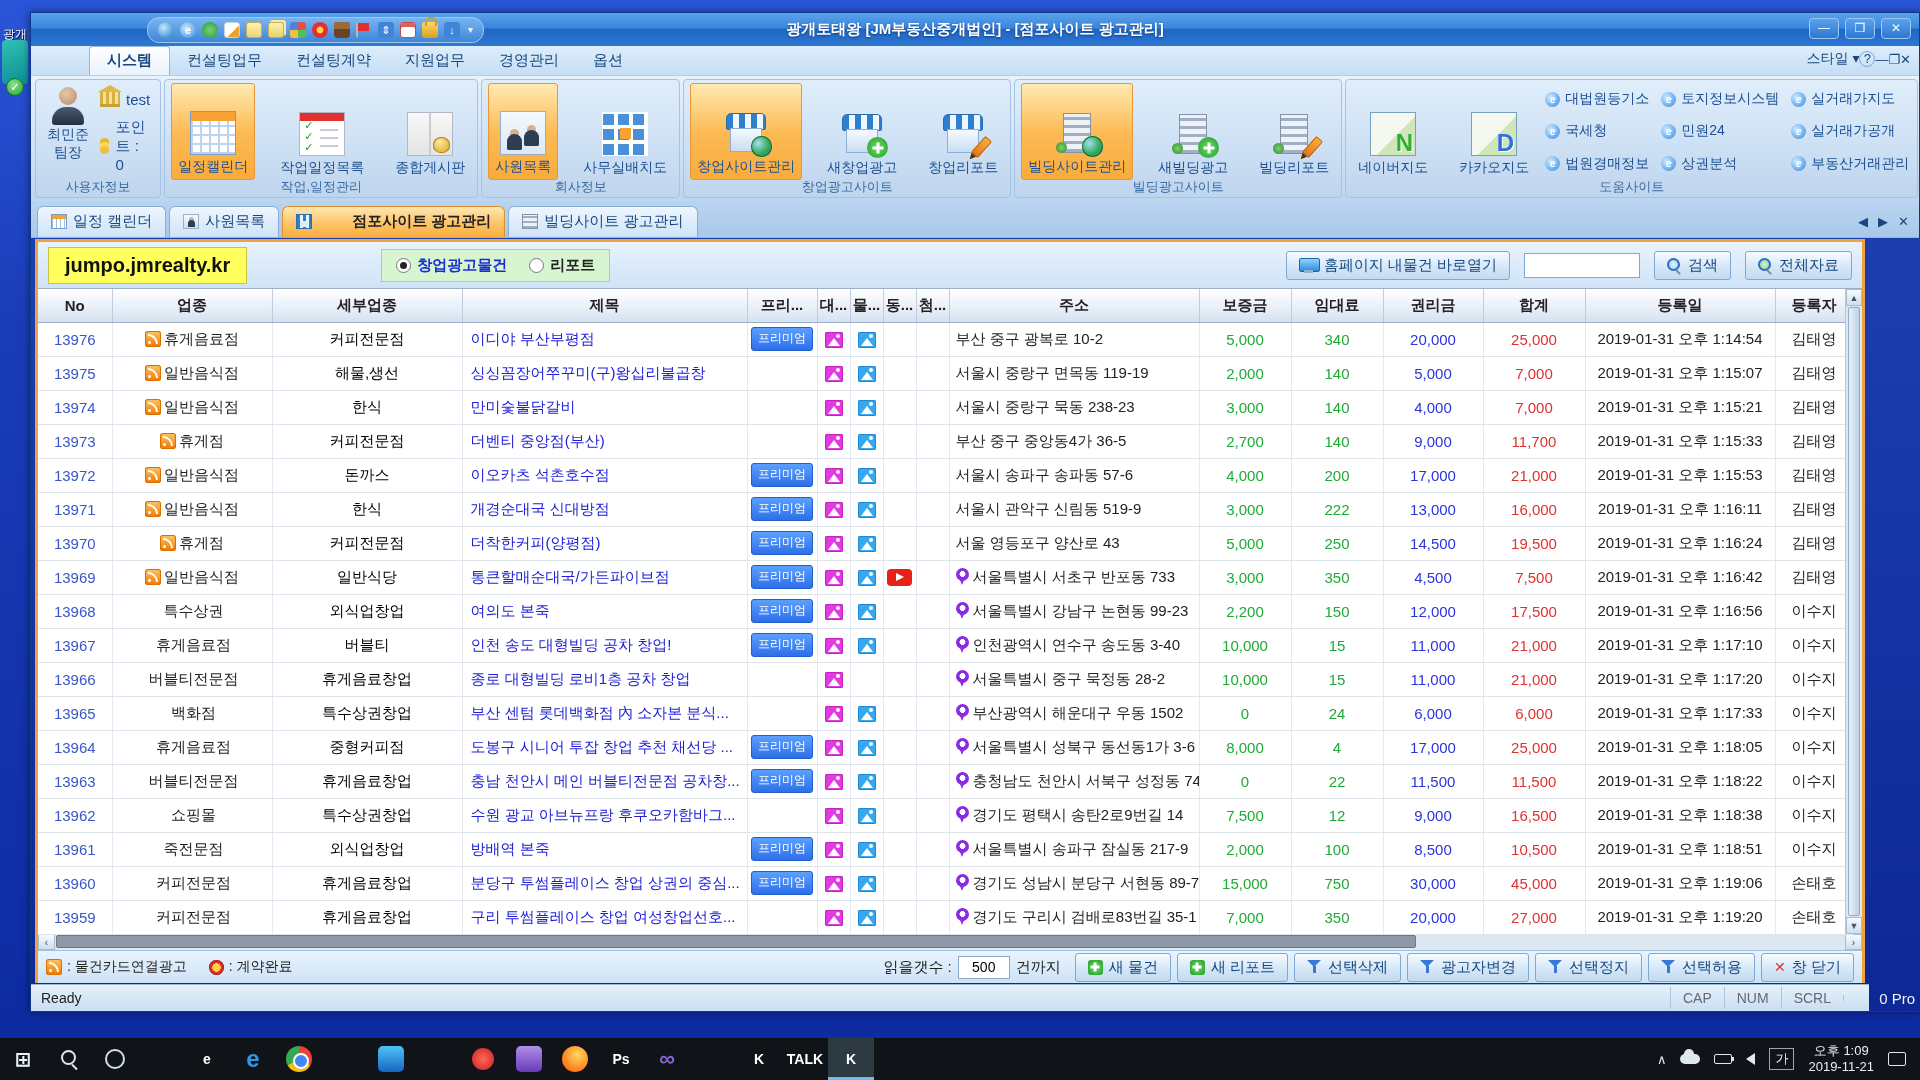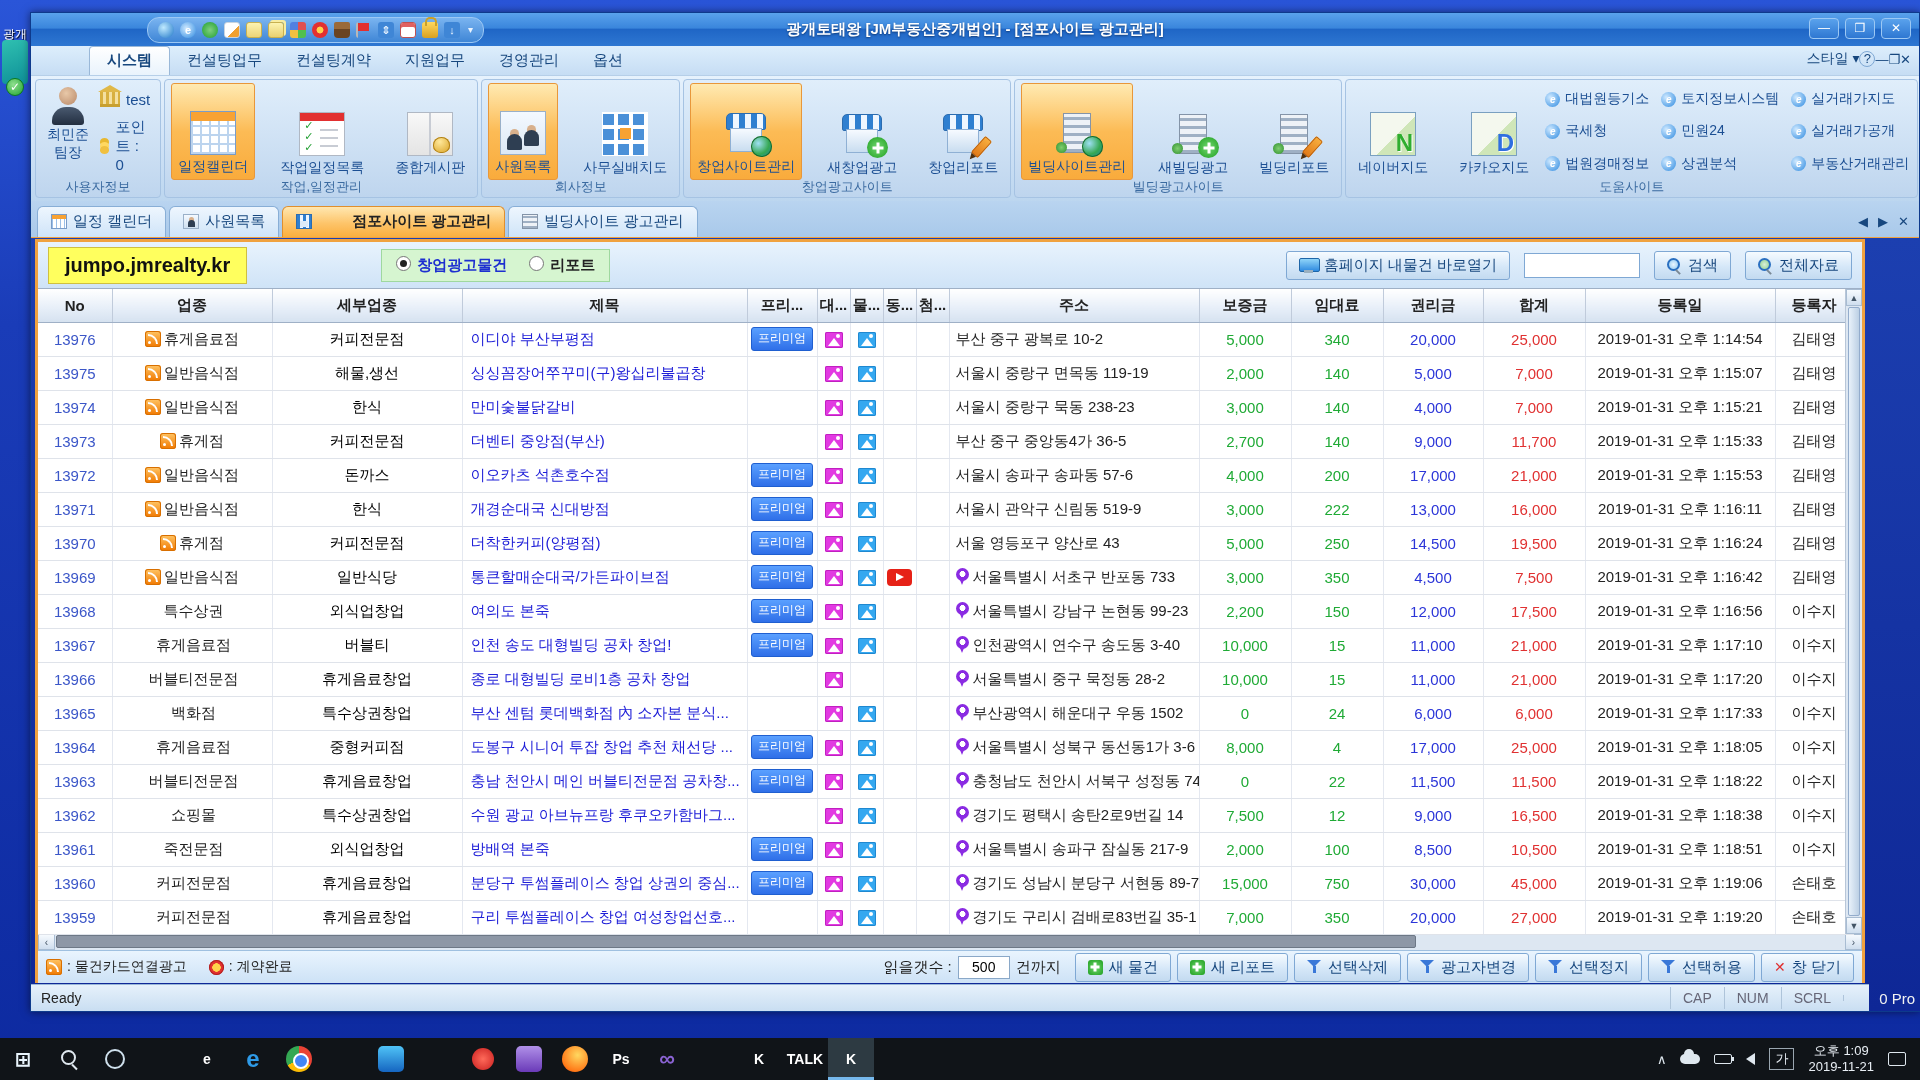--- a/index.html
+++ b/index.html
@@ -171,21 +171,21 @@
   .ind { padding:3px 12px; border-left:1px solid #aec4da; color:#667; }
   .ind.last { width:26px; }
   .watermark1 { position:absolute; right:6px; top:752px; color:#f2f2f2; font-size:15px; }
 
   
   .filterbar { height:46px; display:flex; align-items:center; gap:14px; padding:0 10px;
     background:linear-gradient(#e8f3fd,#cfe3f7); }
   .domainbox { background:#ffff5e; border:1px solid #cfc040; padding:6px 16px; font-size:20px; font-weight:bold; color:#111; }
   .radiopanel { display:flex; align-items:center; gap:22px; background:#d6f5d0; border:1px solid #9fd89f;
     padding:6px 14px; margin-left:120px; }
-  .radio { display:flex; gap:6px; font-size:15px; font-weight:bold; }
+  .radio { display:flex; align-items:center; gap:6px; font-size:15px; font-weight:bold; }
   .rdot { width:15px; height:15px; border-radius:50%; background:#fff; border:1px solid #777; position:relative; }
   .rdot.on::after { content:""; position:absolute; left:3px; top:3px; width:7px; height:7px; border-radius:50%; background:#222; }
   .radio .lbl-blue { color:#1d2fd0; } .radio .lbl-dark { color:#222; }
   .fspacer { flex:1; }
   .btn { display:inline-flex; align-items:center; gap:6px; padding:4px 12px; font-size:15px; color:#17477e;
     background:linear-gradient(#f6fbff,#d5e7f8 55%,#c3daf0); border:1px solid #7fa8d4; border-radius:3px; white-space:nowrap; }
   .ic-mon { width:19px; height:15px; position:relative; }
   .ic-mon::before { content:""; position:absolute; left:0; top:0; width:19px; height:12px;
     background:linear-gradient(#8fd4f8,#2e8ae0); border:1px solid #1f66a8; border-radius:2px; }
   .ic-mon::after { content:""; position:absolute; left:5px; bottom:0; width:9px; height:3px; background:#9ab0c0; }

